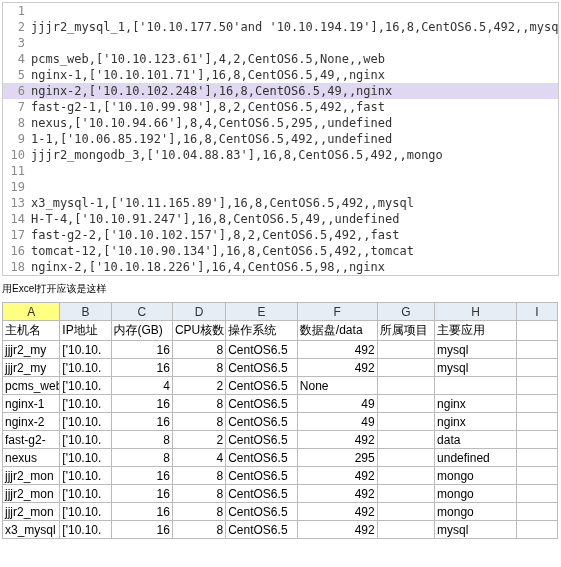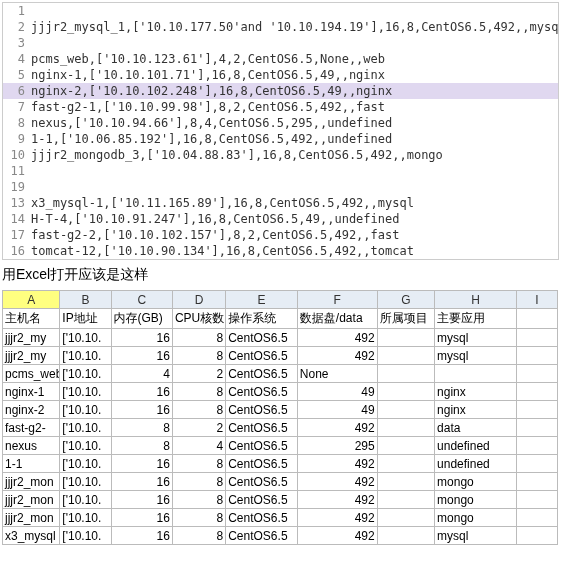--- a/index.html
+++ b/index.html
@@ -2,21 +2,21 @@
 <html><head>
 <meta charset="utf-8">
 <style>
 *{margin:0;padding:0;box-sizing:border-box}
 body{font-family:"Microsoft YaHei",SimSun,Arial,sans-serif;font-size:12px;background:#fff;color:#000;width:561px}
 .editor{border:1px solid #ccc;margin:2px}
 .editor-line{display:flex;align-items:center;line-height:16px;font-family:Consolas,monospace;font-size:12px}
 .editor-line.hl{background:#e0d8f0}
 .ln{width:28px;text-align:right;padding-right:6px;color:#888;user-select:none;flex-shrink:0}
 .code{white-space:pre;color:#333;overflow:hidden}
-.caption{margin:6px 2px;font-size:14px}
+.caption{margin:6px 2px;font-size:10px}
 .sheet{border-collapse:collapse;margin:2px;table-layout:fixed;width:556px}
 .sheet td,.sheet th{border:1px solid #bbb;font-size:12px;padding:1px 2px;height:18px;overflow:hidden;white-space:nowrap;text-overflow:clip}
 .sheet .colhdr{background:#e6edf5;text-align:center;font-weight:normal;color:#333}
 .sheet .rowA{background:#ffff80}
 .sheet .num{text-align:right}
 .sheet .txt{text-align:left}
 .wrap{position:relative;width:561px}
 </style>
 </head>
 <body>
@@ -75,20 +75,24 @@
         <span class="ln">14</span>
         <span class="code">H-T-4,['10.10.91.247'],16,8,CentOS6.5,49,,undefined</span>
       </div>
       <div class="editor-line">
         <span class="ln">17</span>
         <span class="code">fast-g2-2,['10.10.102.157'],8,2,CentOS6.5,492,,fast</span>
       </div>
       <div class="editor-line">
         <span class="ln">16</span>
         <span class="code">tomcat-12,['10.10.90.134'],16,8,CentOS6.5,492,,tomcat</span>
+      </div>
+      <div class="editor-line">
+        <span class="ln">18</span>
+        <span class="code">nginx-2,['10.10.18.226'],16,4,CentOS6.5,98,,nginx</span>
       </div>
     </div>
 
 <div class="caption">用Excel打开应该是这样</div>
 
 <table class="sheet">
 <colgroup>
 <col style="width:56px">
         <col style="width:50px">
         <col style="width:60px">
@@ -195,31 +199,20 @@
           <td class="txt">['10.10.</td>
           <td class="num">8</td>
           <td class="num">4</td>
           <td class="txt">CentOS6.5</td>
           <td class="num">295</td>
           <td class="txt"></td>
           <td class="txt">undefined</td>
           <td class="txt"></td>
         </tr>
         <tr>
-          <td class="txt">1-1</td>
-          <td class="txt">['10.10.</td>
-          <td class="num">16</td>
-          <td class="num">8</td>
-          <td class="txt">CentOS6.5</td>
-          <td class="num">492</td>
-          <td class="txt"></td>
-          <td class="txt">undefined</td>
-          <td class="txt"></td>
-        </tr>
-        <tr>
           <td class="txt">jjjr2_mon</td>
           <td class="txt">['10.10.</td>
           <td class="num">16</td>
           <td class="num">8</td>
           <td class="txt">CentOS6.5</td>
           <td class="num">492</td>
           <td class="txt"></td>
           <td class="txt">mongo</td>
           <td class="txt"></td>
         </tr>

